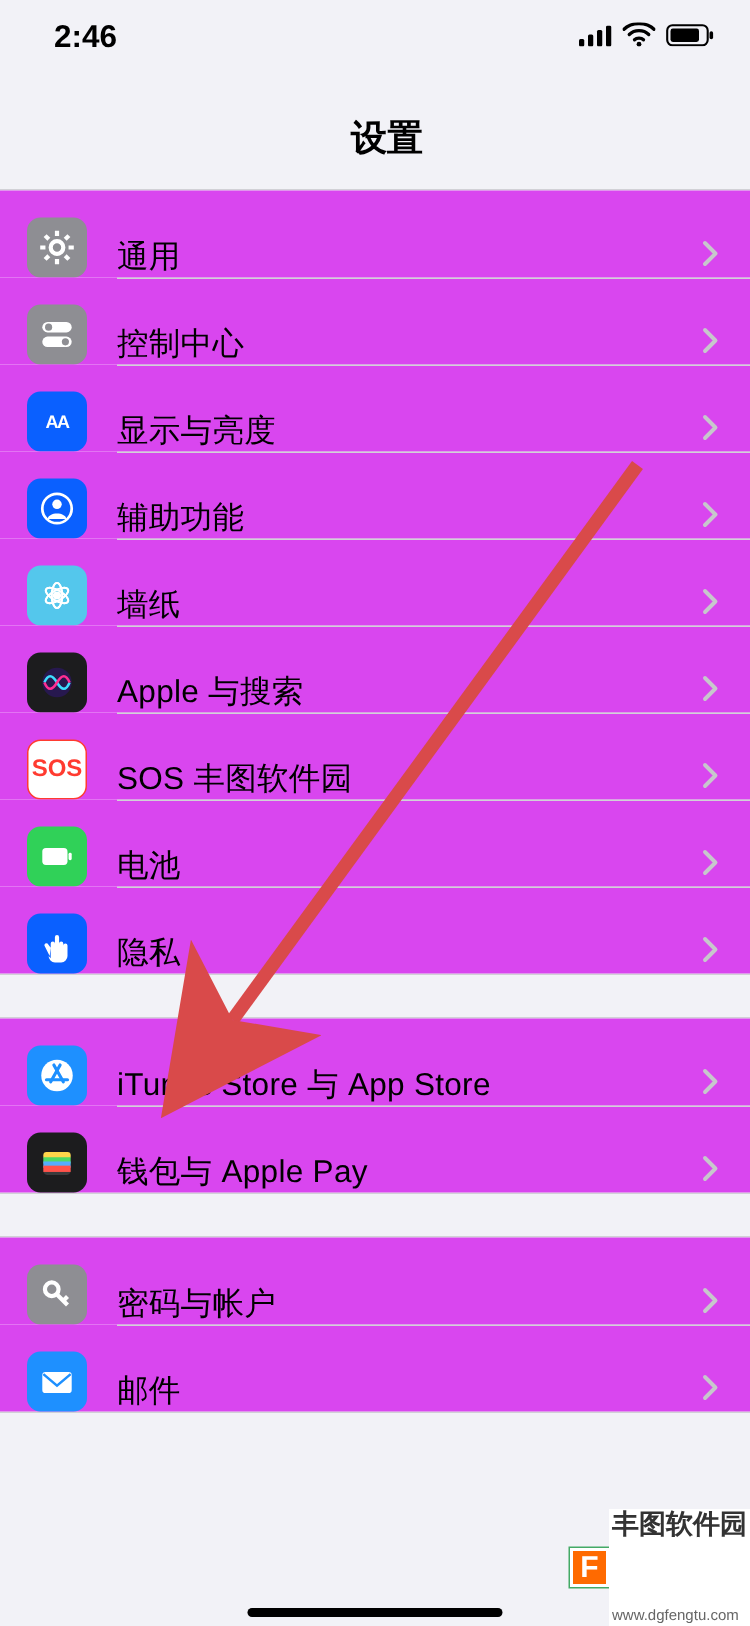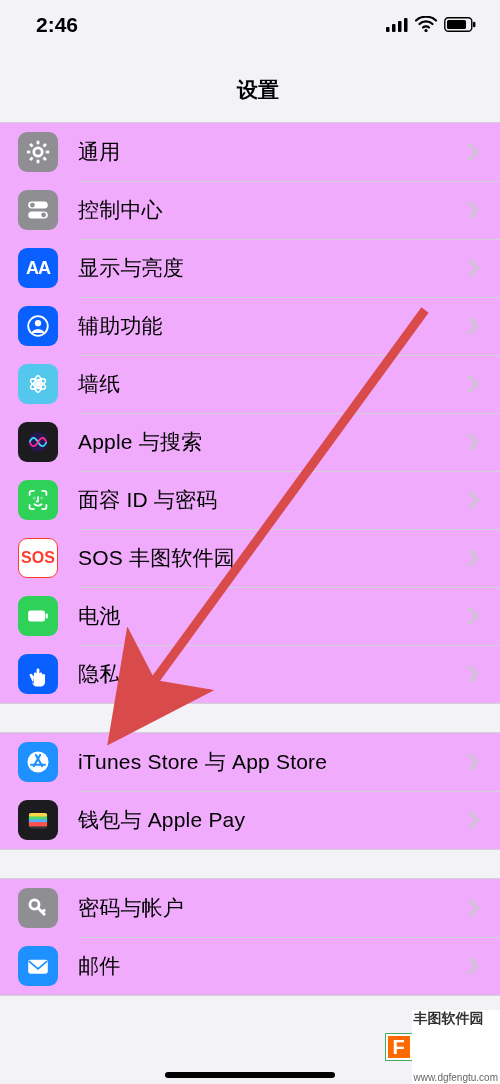--- a/index.html
+++ b/index.html
@@ -15,37 +15,37 @@
     justify-content: space-between;
     align-items: center;
     height: 50px;
     padding: 0 24px 0 36px;
     font-size: 21px;
     font-weight: 600;
   }
   .status-right { display: flex; align-items: center; gap: 7px; }
   .header {
     text-align: center;
-    font-size: 21px;
+    font-size: 24px;
     font-weight: 600;
     padding: 26px 0 18px 16px;
   }
   .group-spacer { height: 28px; }
   .list {
     background: #fff;
     border-top: 1px solid #d1d1d6;
     border-bottom: 1px solid #d1d1d6;
   }
   .row {
     display: flex;
-    align-items: center;
+    align-items: flex-end;
     height: 58px;
     padding: 0 18px;
     position: relative;
-    background: #f0abfc;
+    background: #d946ef;
   }
   .row + .row::before {
     content: "";
     position: absolute;
     left: 78px; right: 0; top: 0;
     height: 1px;
     background: #d1d1d6;
   }
   .icon {
     width: 40px; height: 40px;
@@ -92,21 +92,21 @@
     display:flex;align-items:center;justify-content:center;
     border: 2px solid #fff;
     box-shadow: 0 0 0 1px #4a6;
   }
   .watermark .txt {
     display:flex;flex-direction:column;line-height:1;
     font-size:12px;
     padding:1px 2px;
     background:#fff;
   }
-  .watermark .cn{font-size:14px;font-weight:600;color:#333;}
+  .watermark .cn{font-size:18px;font-weight:600;color:#333;}
   .watermark .url{font-size:10px;color:#666;margin-top:48px;}
   .home-indicator{
     position:absolute;
     bottom:6px;left:50%;transform:translateX(-50%);
     width:170px;height:6px;border-radius:3px;background:#000;
   }
 </style>
 </head>
 <body>
 
@@ -183,21 +183,21 @@
         </div>
       <div class="label">控制中心</div>
       <div class="chev">
         <svg width="12" height="18" viewBox="0 0 12 18">
             <path d="M2 2 L9 9 L2 16" fill="none" stroke="#c7c7cc" stroke-width="2.6" stroke-linecap="round" stroke-linejoin="round"></path>
           </svg>
       </div>
       </div>
       <div class="row">
       <div class="icon" style="background:#0a60ff;">
-          <span style="color:#fff;font-weight:600;font-size:18px;letter-spacing:-1px">AA</span>
+          <span style="color:#fff;font-weight:600;font-size:12px;letter-spacing:-1px">AA</span>
         </div>
       <div class="label">显示与亮度</div>
       <div class="chev">
         <svg width="12" height="18" viewBox="0 0 12 18">
             <path d="M2 2 L9 9 L2 16" fill="none" stroke="#c7c7cc" stroke-width="2.6" stroke-linecap="round" stroke-linejoin="round"></path>
           </svg>
       </div>
       </div>
       <div class="row">
       <div class="icon" style="background:#0a60ff;">
@@ -244,42 +244,20 @@
           </svg>
         </div>
       <div class="label">Apple 与搜索</div>
       <div class="chev">
         <svg width="12" height="18" viewBox="0 0 12 18">
             <path d="M2 2 L9 9 L2 16" fill="none" stroke="#c7c7cc" stroke-width="2.6" stroke-linecap="round" stroke-linejoin="round"></path>
           </svg>
       </div>
       </div>
       <div class="row">
-      <div class="icon" style="background:#30d158;">
-          <svg width="28" height="28" viewBox="0 0 40 40">
-            <g fill="none" stroke="#fff" stroke-width="2.6" stroke-linecap="round">
-              <path d="M8 13 v-3 a3 3 0 0 1 3 -3 h3"></path>
-              <path d="M32 13 v-3 a3 3 0 0 0 -3 -3 h-3"></path>
-              <path d="M8 27 v3 a3 3 0 0 0 3 3 h3"></path>
-              <path d="M32 27 v3 a3 3 0 0 1 -3 3 h-3"></path>
-              <circle cx="14.5" cy="17" r="0.3" stroke-width="3"></circle>
-              <circle cx="25.5" cy="17" r="0.3" stroke-width="3"></circle>
-              <path d="M20 16 v6 h-2"></path>
-              <path d="M15 26 q5 4 10 0"></path>
-            </g>
-          </svg>
-        </div>
-      <div class="label">面容 ID 与密码</div>
-      <div class="chev">
-        <svg width="12" height="18" viewBox="0 0 12 18">
-            <path d="M2 2 L9 9 L2 16" fill="none" stroke="#c7c7cc" stroke-width="2.6" stroke-linecap="round" stroke-linejoin="round"></path>
-          </svg>
-      </div>
-      </div>
-      <div class="row">
       <div class="icon" style="background:#ffffff;border:1px solid #ff3b30;">
           <span style="color:#ff3b30;font-weight:700;font-size:16px;">SOS</span>
         </div>
       <div class="label">SOS 丰图软件园</div>
       <div class="chev">
         <svg width="12" height="18" viewBox="0 0 12 18">
             <path d="M2 2 L9 9 L2 16" fill="none" stroke="#c7c7cc" stroke-width="2.6" stroke-linecap="round" stroke-linejoin="round"></path>
           </svg>
       </div>
       </div>

